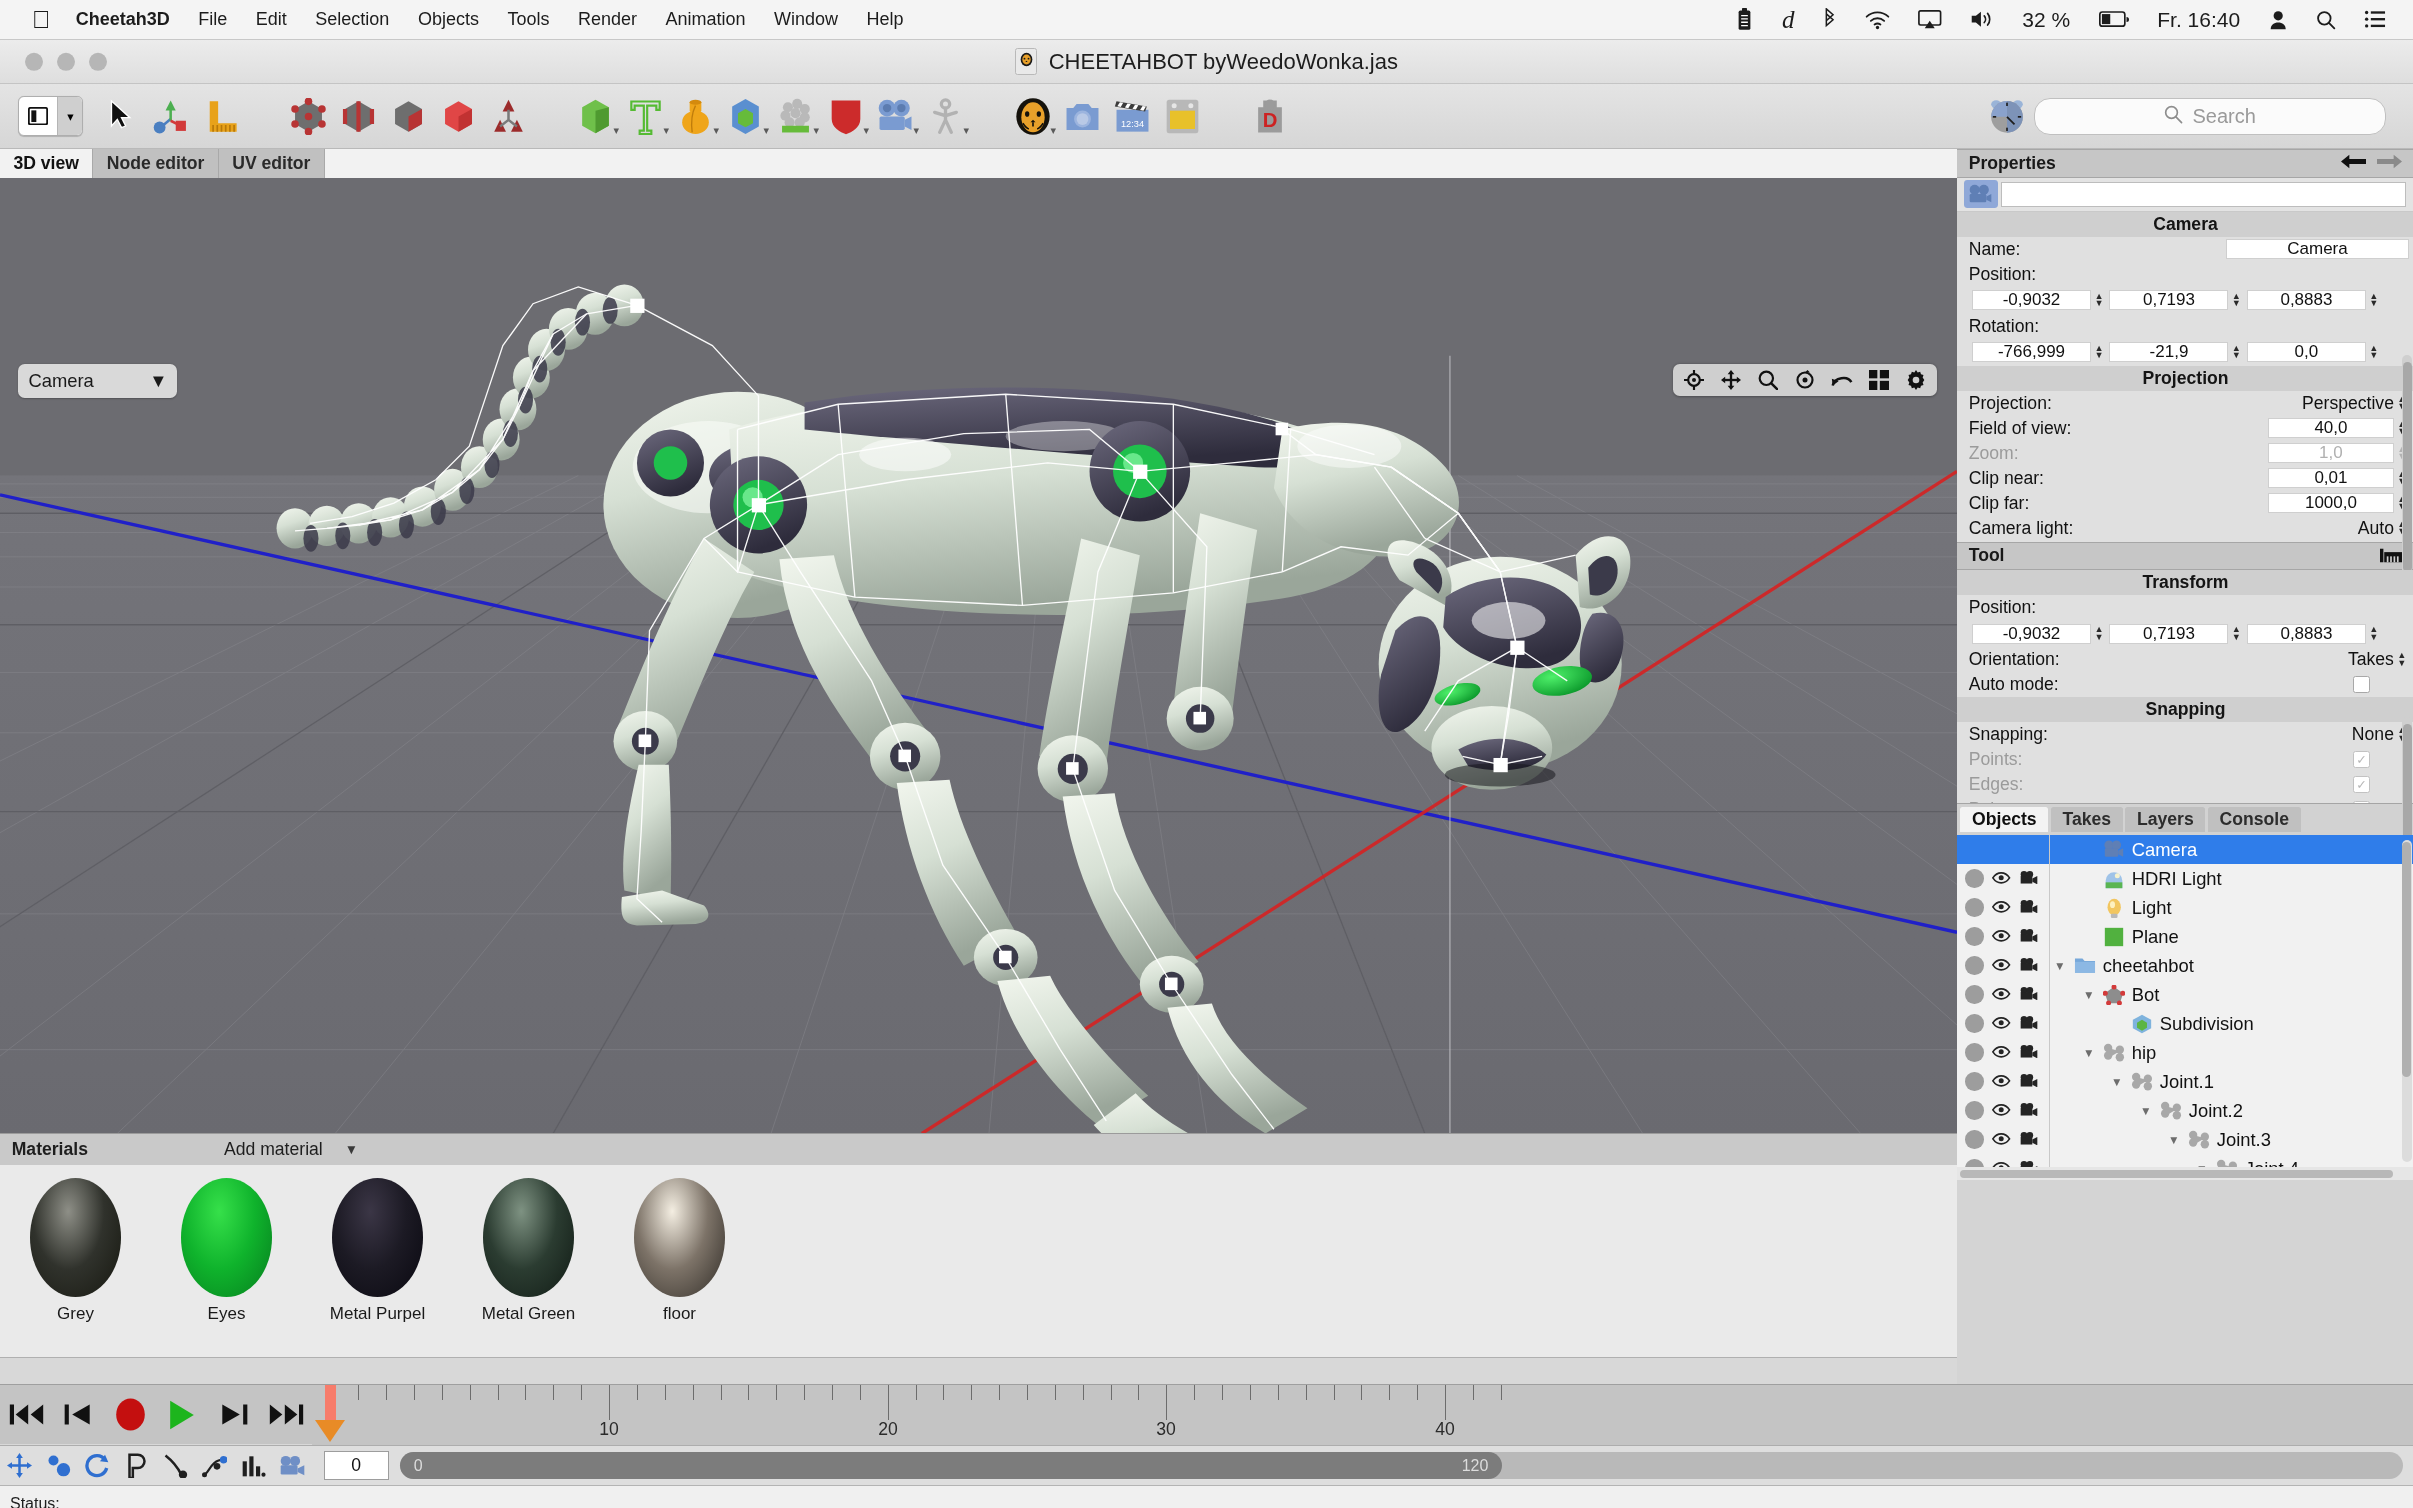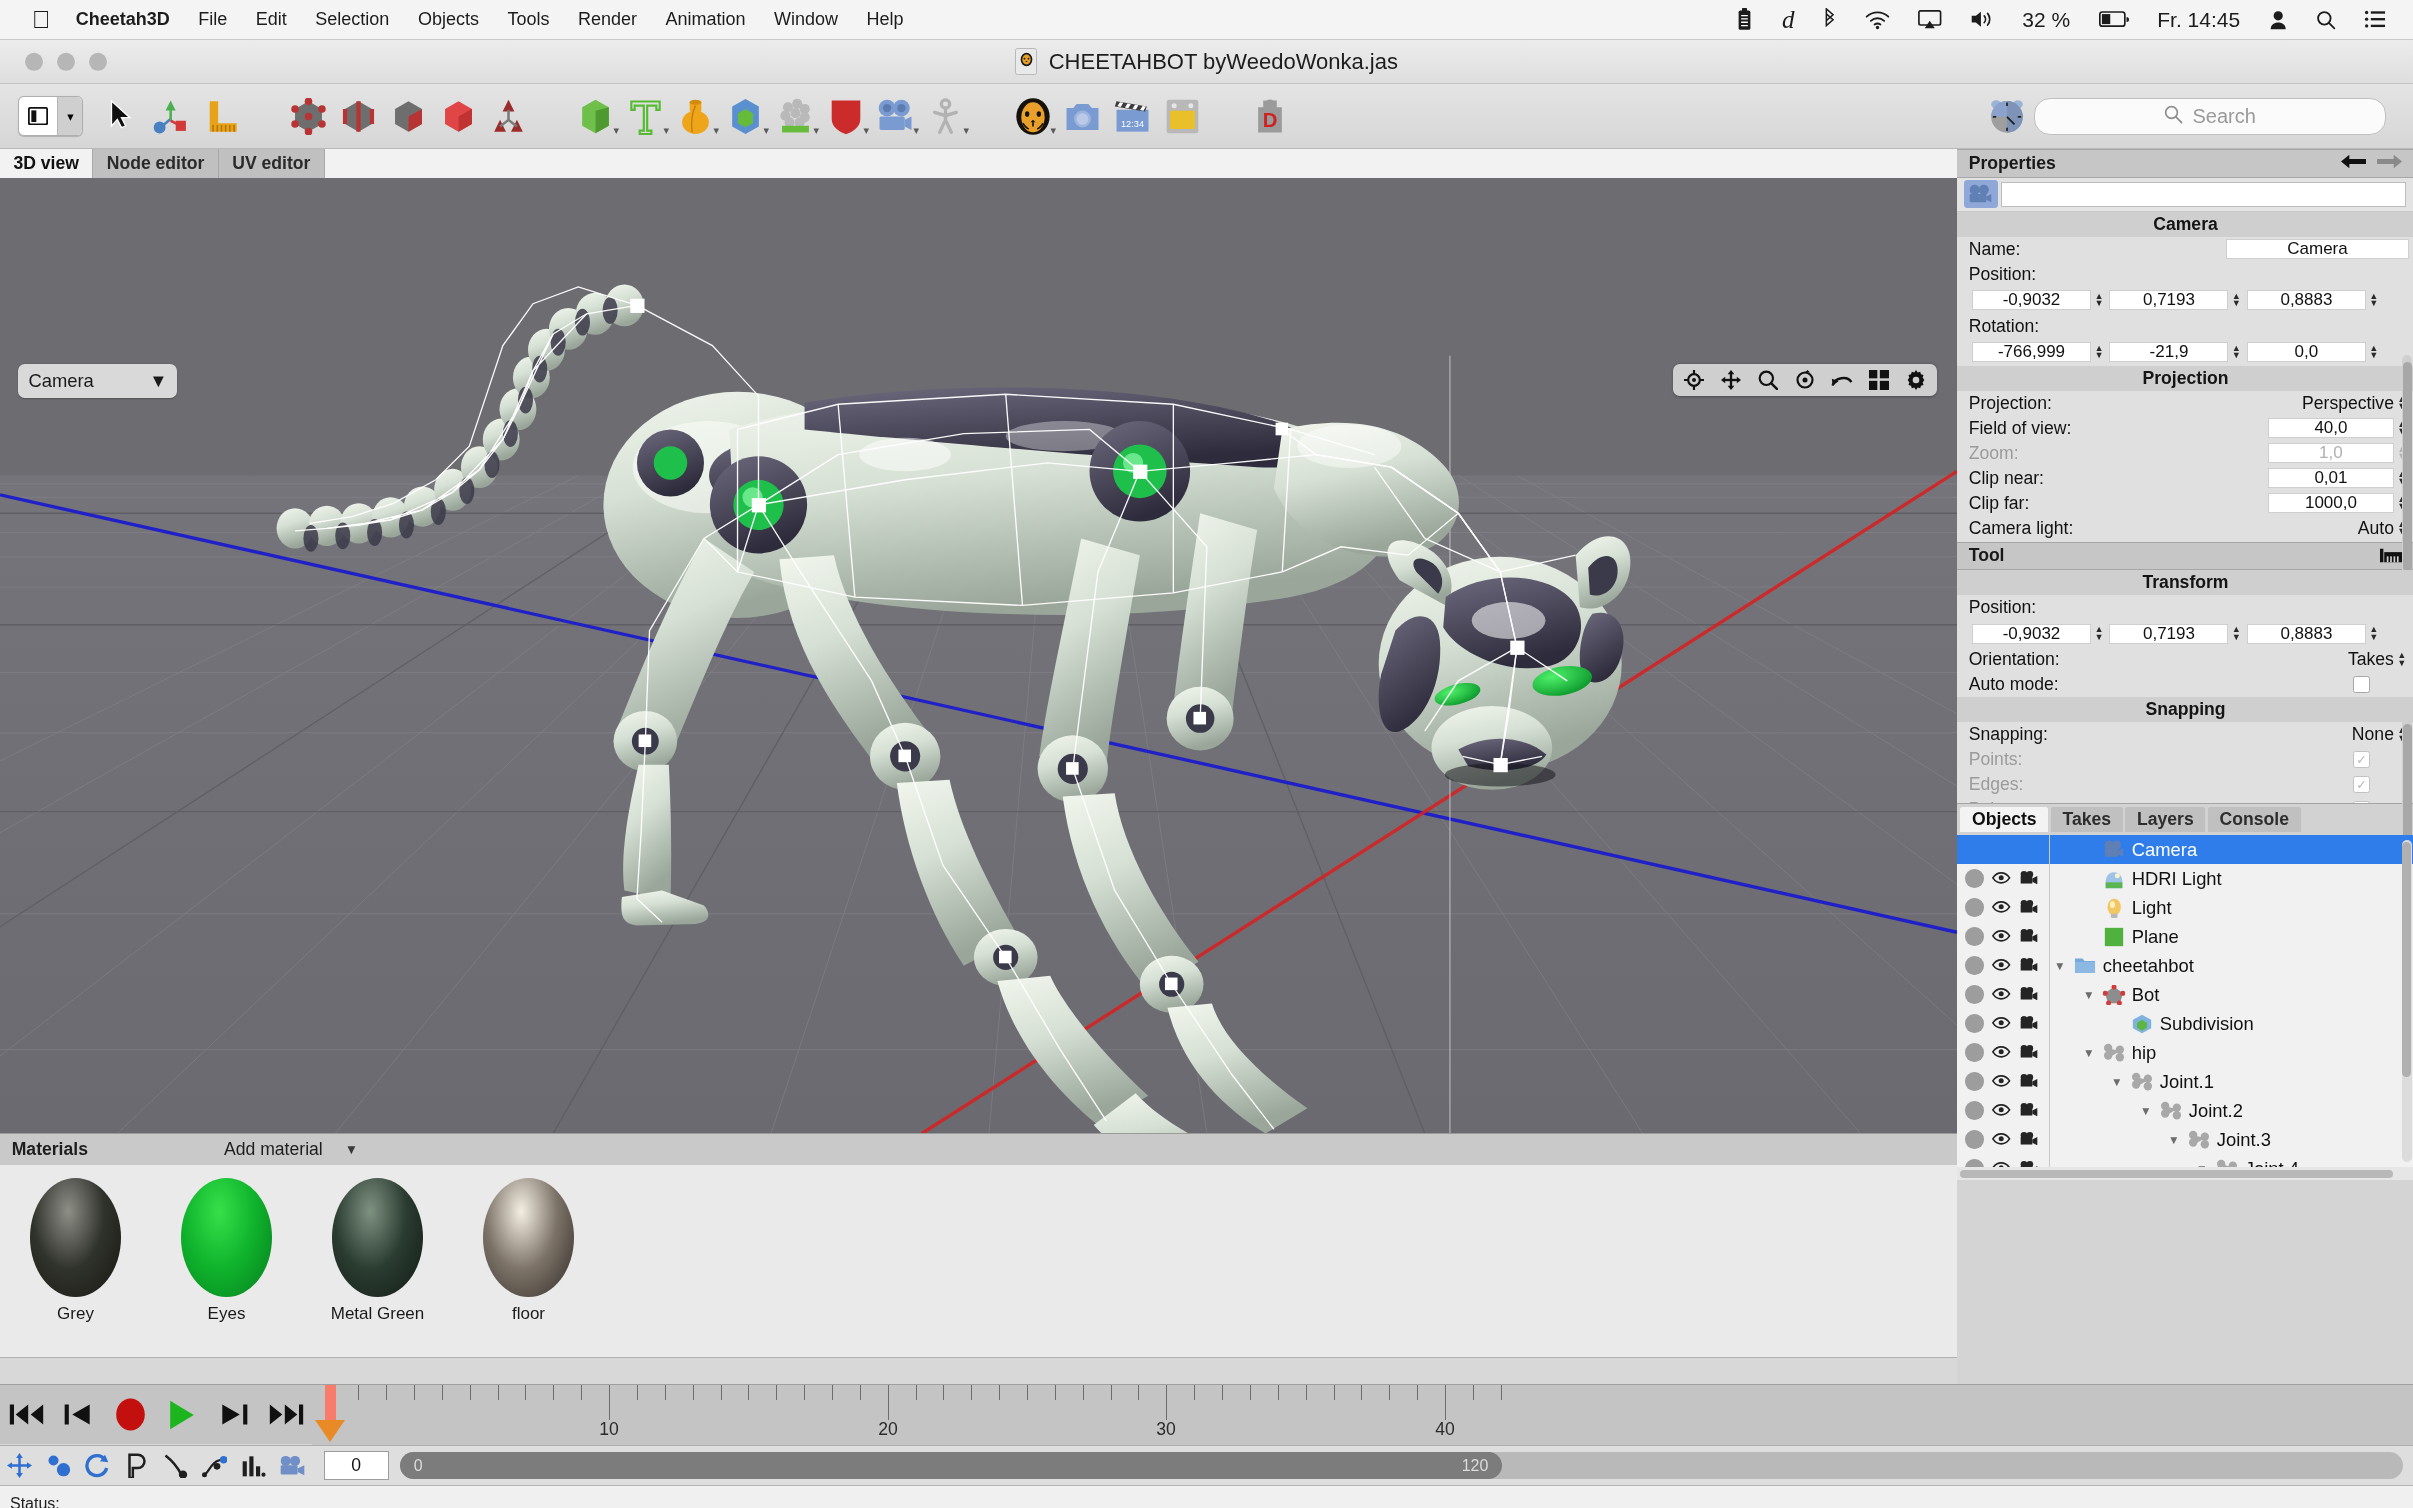--- a/index.html
+++ b/index.html
@@ -277,21 +277,21 @@
       </svg>
   </span>
   <span class="si">32 %</span>
   <span class="si">
     <svg width="30" height="17" viewBox="0 0 36 20">
         <rect x="1" y="1" width="30" height="17" rx="3" fill="none" stroke="#1c1c1c" stroke-width="2"></rect>
         <rect x="3.5" y="3.5" width="10" height="12" fill="#1c1c1c"></rect>
         <path d="M33 7v6a3 3 0 000-6z" fill="#1c1c1c"></path>
       </svg>
   </span>
-  <span class="si">Fr. 14:45</span>
+  <span class="si">Fr. 16:40</span>
   <span class="si">
     <svg width="18.4" height="20" viewBox="0 0 22 24">
         <circle cx="11" cy="7" r="5.5" fill="#1c1c1c"></circle>
         <path d="M2 23c0-5 4-8 9-8s9 3 9 8z" fill="#1c1c1c"></path>
       </svg>
   </span>
   <span class="si">
     <svg width="20" height="20" viewBox="0 0 24 24">
         <circle cx="10" cy="10" r="7.5" fill="none" stroke="#1c1c1c" stroke-width="2.2"></circle>
         <path d="M15.5 15.5L22 22" stroke="#1c1c1c" stroke-width="2.2" stroke-linecap="round"></path>
@@ -875,20 +875,24 @@
 <div id="mat-body">
     <div class="mat">
       <div class="sphere" style="background: radial-gradient(at 42% 28%, rgb(142, 143, 135) 0%, rgb(48, 50, 44) 48%, rgb(22, 23, 15) 100%);"></div>
       <div class="mname">Grey</div>
     </div>
     <div class="mat">
       <div class="sphere" style="background: radial-gradient(at 42% 28%, rgb(54, 224, 74) 0%, rgb(15, 179, 44) 48%, rgb(6, 124, 30) 100%);"></div>
       <div class="mname">Eyes</div>
     </div>
     <div class="mat">
+      <div class="sphere" style="background: radial-gradient(at 42% 28%, rgb(59, 54, 70) 0%, rgb(28, 26, 36) 48%, rgb(9, 8, 16) 100%);"></div>
+      <div class="mname">Metal Purpel</div>
+    </div>
+    <div class="mat">
       <div class="sphere" style="background: radial-gradient(at 42% 28%, rgb(126, 146, 130) 0%, rgb(43, 60, 49) 48%, rgb(16, 26, 20) 100%);"></div>
       <div class="mname">Metal Green</div>
     </div>
     <div class="mat">
       <div class="sphere" style="background: radial-gradient(at 42% 28%, rgb(244, 238, 226) 0%, rgb(125, 115, 104) 48%, rgb(47, 43, 38) 100%);"></div>
       <div class="mname">floor</div>
     </div>
   </div>
 
 <div id="rpane">

